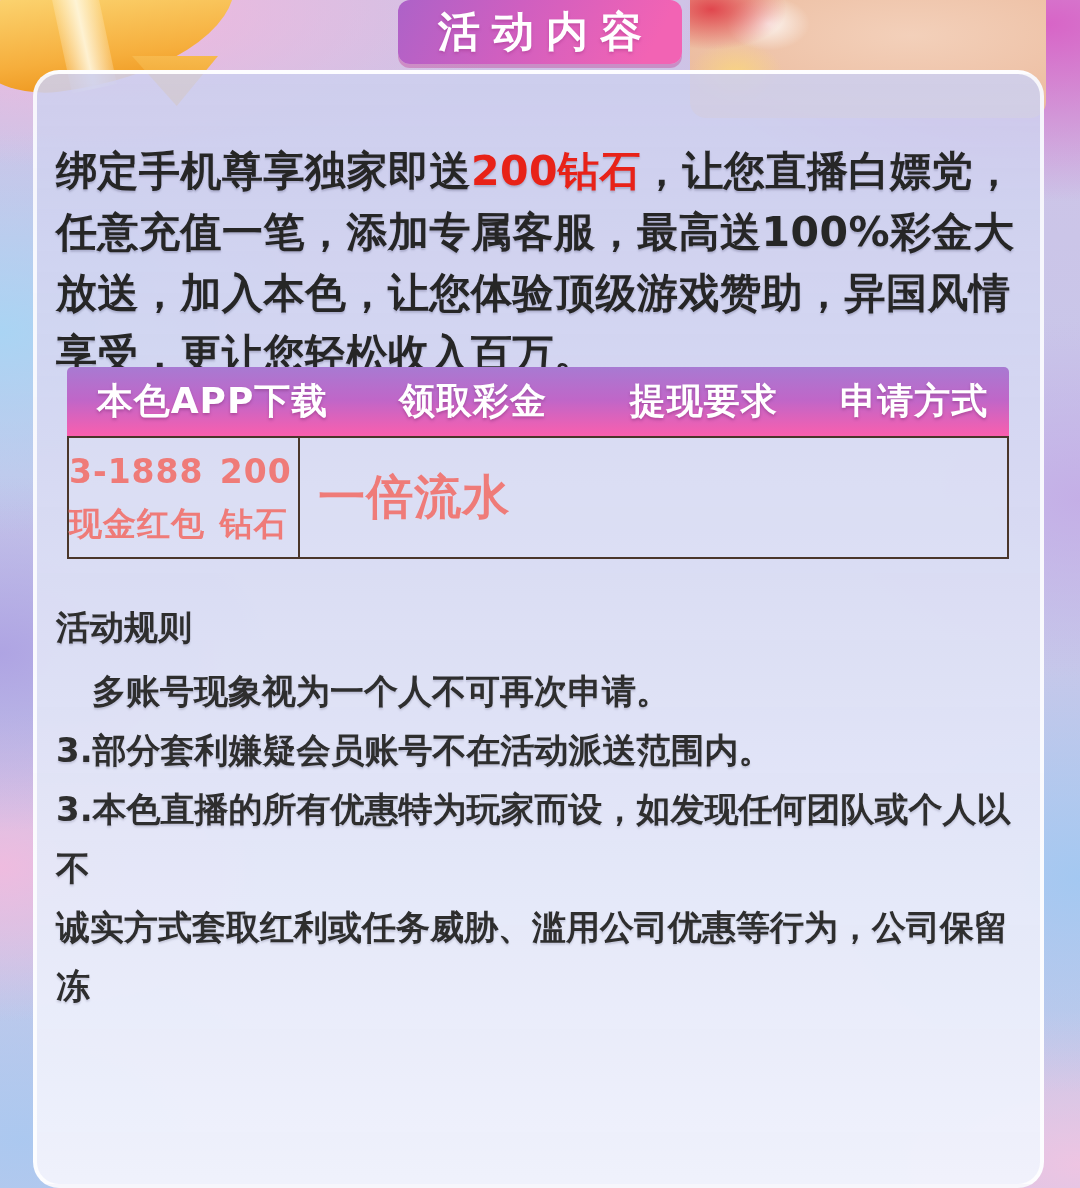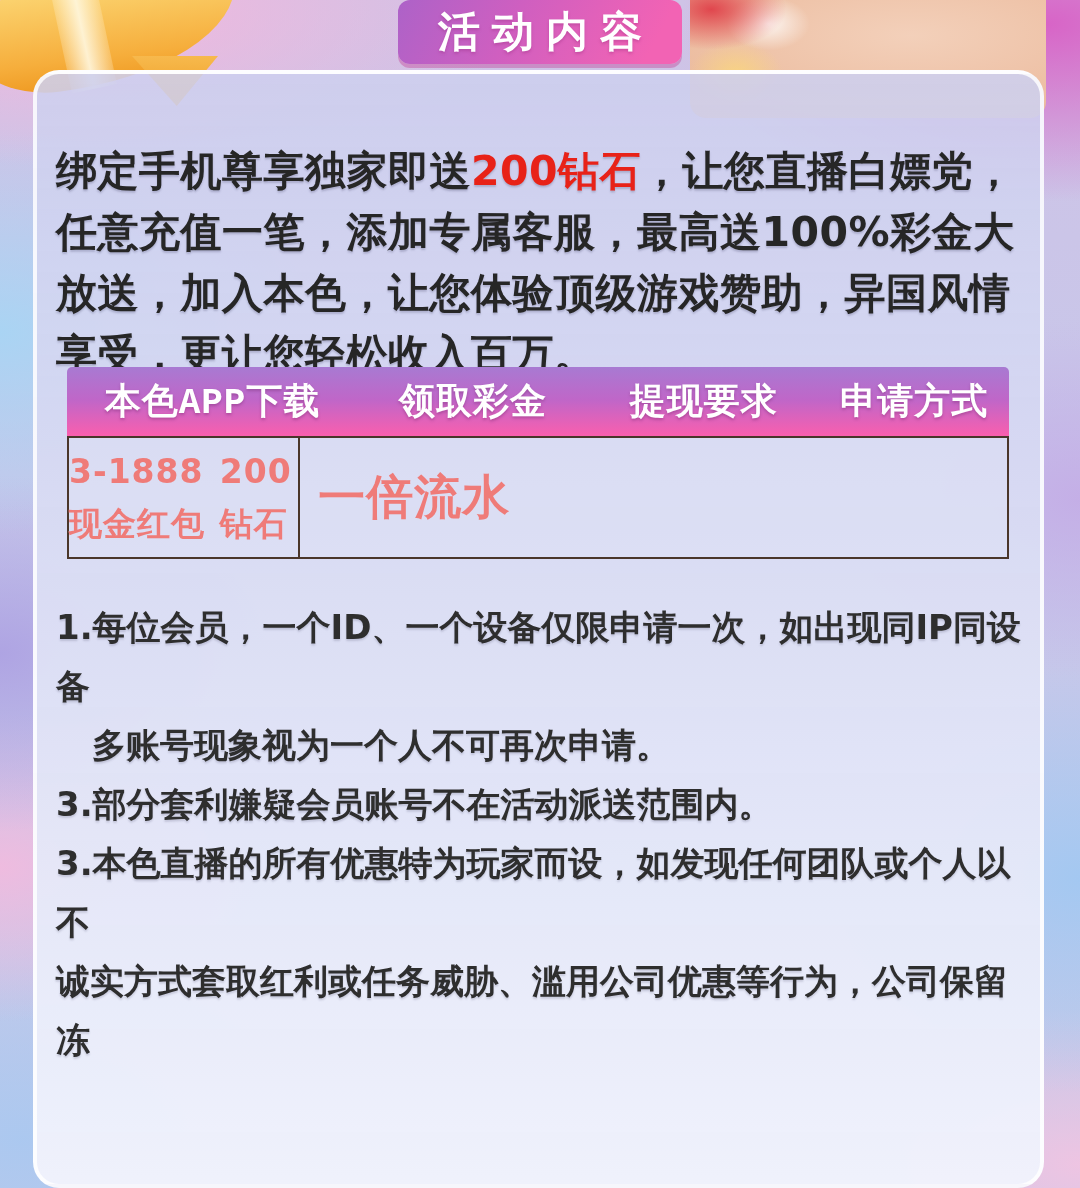--- a/index.html
+++ b/index.html
@@ -83,21 +83,20 @@
 
   
   .promo-table{position:absolute;left:67px;top:367px;width:942px;z-index:4;}
   .thead{
     height:69px;display:flex;align-items:center;border-radius:5px 5px 0 0;
     background:linear-gradient(180deg,#a87ad2 0%,#c066c8 48%,#fa5fae 100%);
   }
   .th{
     text-align:center;color:#fff;font-weight:bold;font-size:36px;letter-spacing:1px;
     text-shadow:0 2px 3px rgba(120,40,110,.4);
-    font-family:Liberation Mono, monospace;
   }
   .tbody{
     display:flex;height:123px;box-sizing:border-box;border:2px solid #4a362a;
     background:rgba(226,228,245,.35);
   }
   .td{
     box-sizing:border-box;display:flex;flex-direction:row;
     justify-content:center;align-items:center;
     color:#ef7b78;font-weight:bold;letter-spacing:1px;
   }
@@ -147,19 +146,19 @@
       <span>3-1888现金红包</span>
       <span>200钻石</span>
     </div>
     <div class="td c3">
       <span>一倍流水</span>
     </div>
   </div>
 </div>
 
 <div class="rules">
-  <div class="rule-line">1.每位会员，一个ID、一个设备仅限申请一次，如出现同IP同设备</div>
+  <div class="rules-title">活动规则</div>
   <div class="rule-line indented">多账号现象视为一个人不可再次申请。</div>
   <div class="rule-line">3.部分套利嫌疑会员账号不在活动派送范围内。</div>
   <div class="rule-line">3.本色直播的所有优惠特为玩家而设，如发现任何团队或个人以不</div>
   <div class="rule-line">诚实方式套取红利或任务威胁、滥用公司优惠等行为，公司保留冻</div>
 
 </div>
 
 </body></html>

